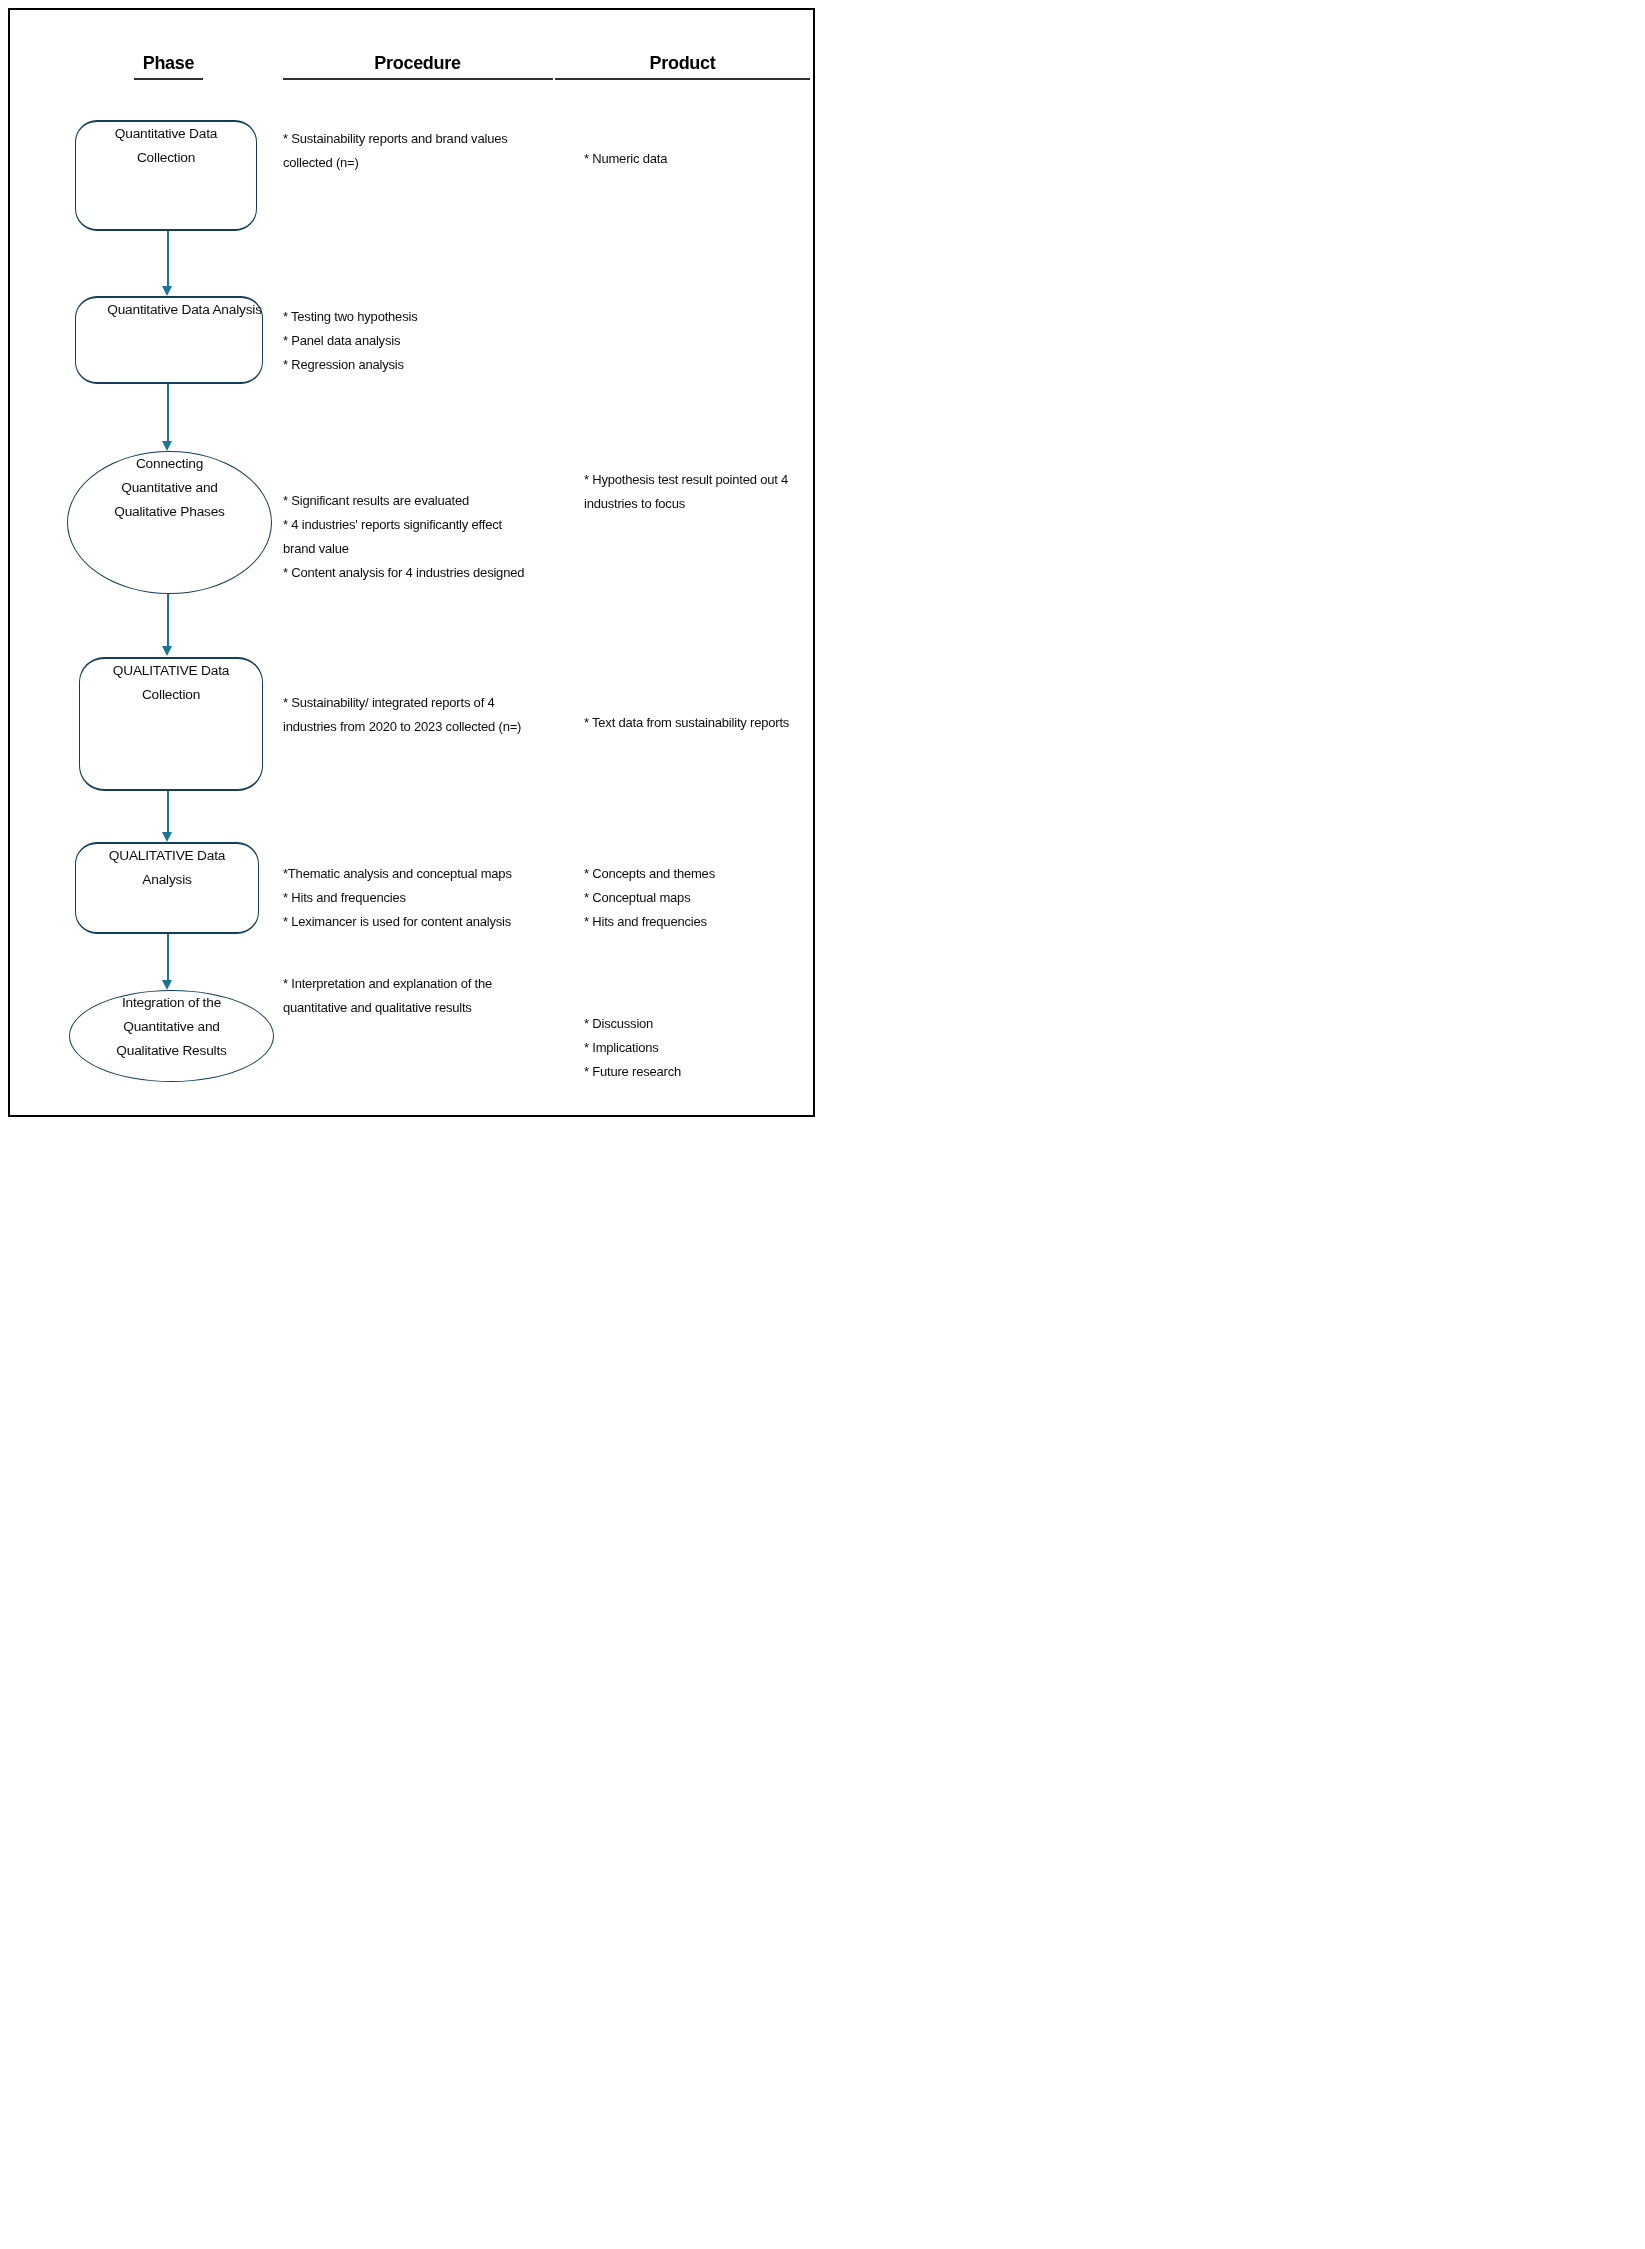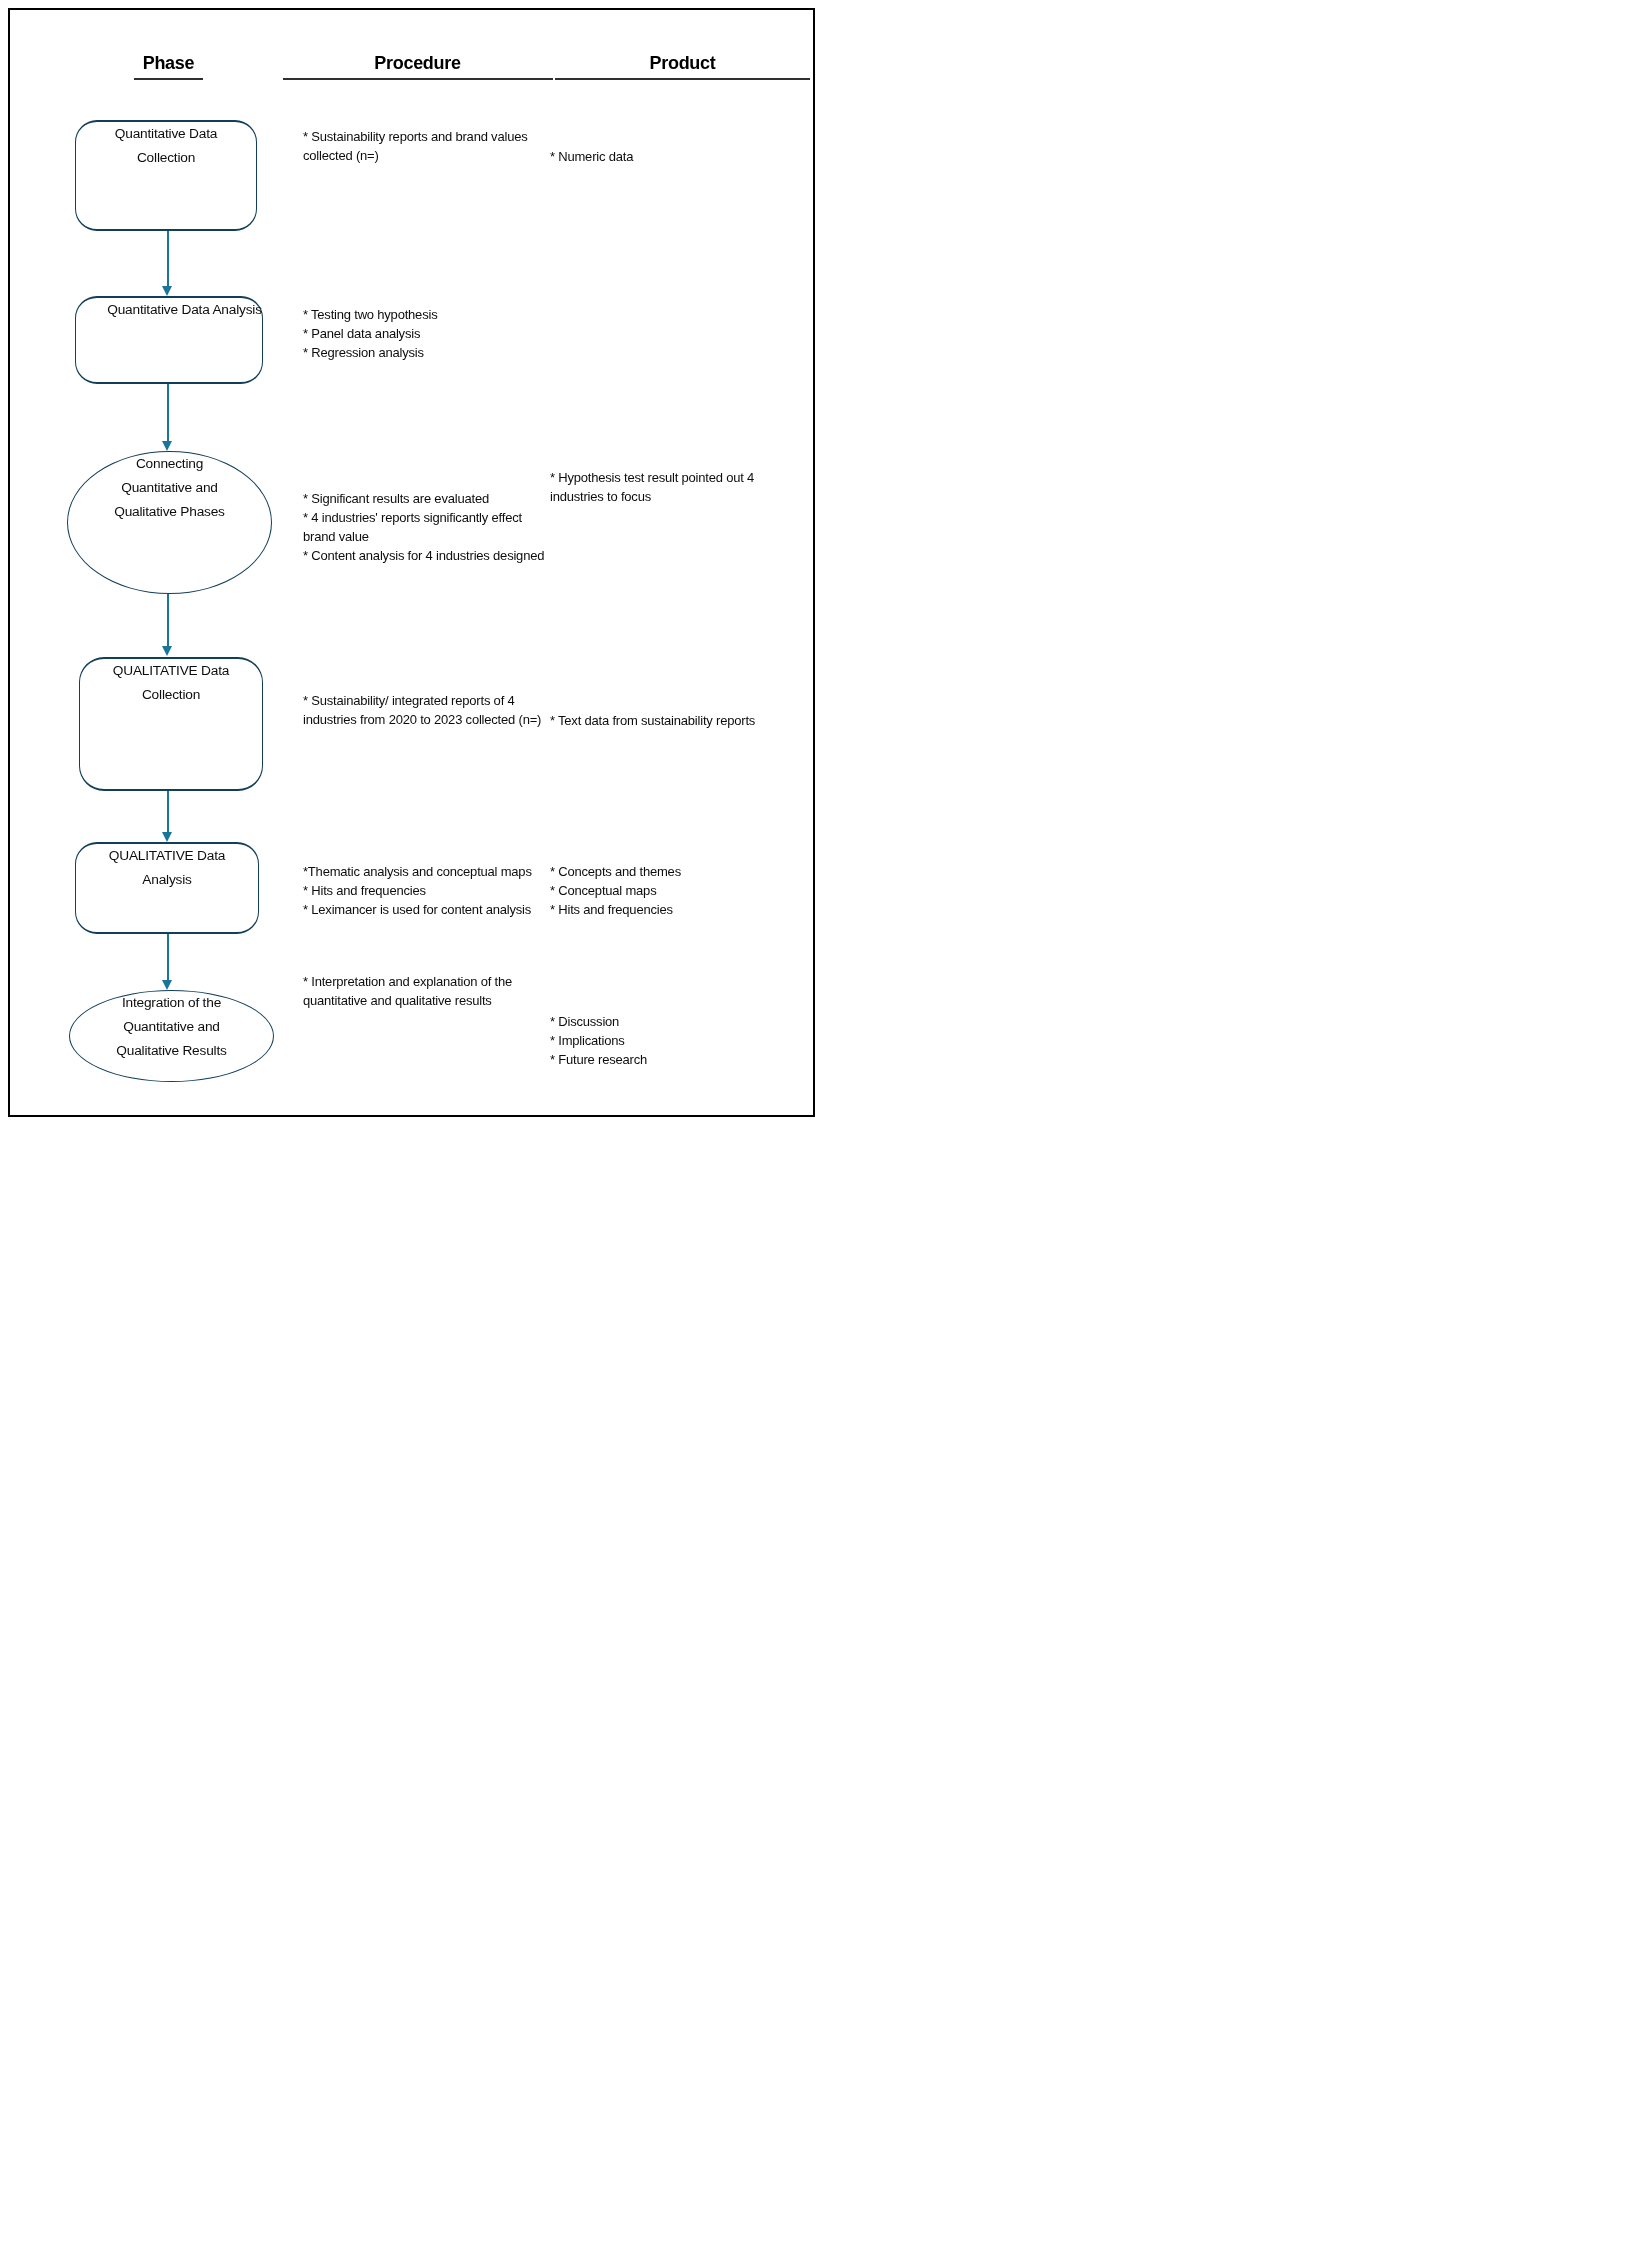--- a/index.html
+++ b/index.html
@@ -40,26 +40,25 @@
   .arrow .shaft{
     position:absolute;left:50%;top:0;width:2.1px;margin-left:-1.1px;bottom:9.5px;
     background:var(--arrow);
   }
   .arrow .head{
     position:absolute;left:50%;bottom:0;width:0;height:0;margin-left:-5.8px;
     border-left:5.8px solid transparent;border-right:5.8px solid transparent;
     border-top:10.5px solid var(--arrow);
   }
   .cell{
-    position:absolute;font-size:13px;line-height:19px;letter-spacing:-0.2px;
+    position:absolute;font-size:13px;line-height:24px;letter-spacing:-0.2px;
     white-space:pre-line;
-    margin-left:20px;
   }
   .proc{left:283px;width:287px;}
-  .prod{left:530px;width:264px;}
+  .prod{left:584px;width:264px;}
 </style>
 </head>
 <body>
 
 <div class="canvas">
   <div class="frame"></div>
 
   <div class="col-header" style="left:100px;">Phase</div>
   <div class="col-header" style="left:349px;">Procedure</div>
   <div class="col-header" style="left:614px;">Product</div>

